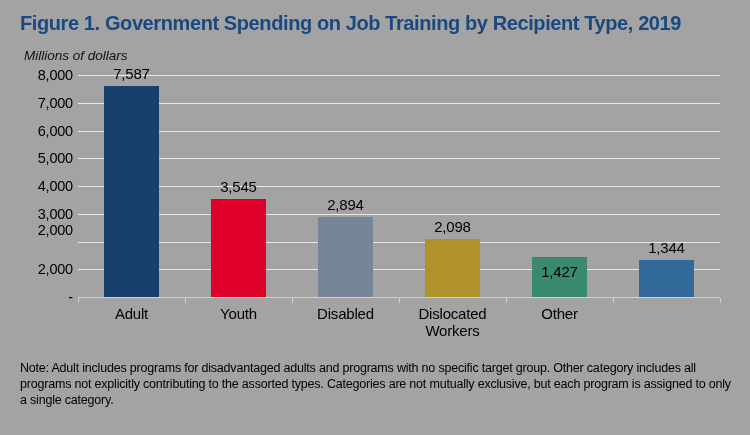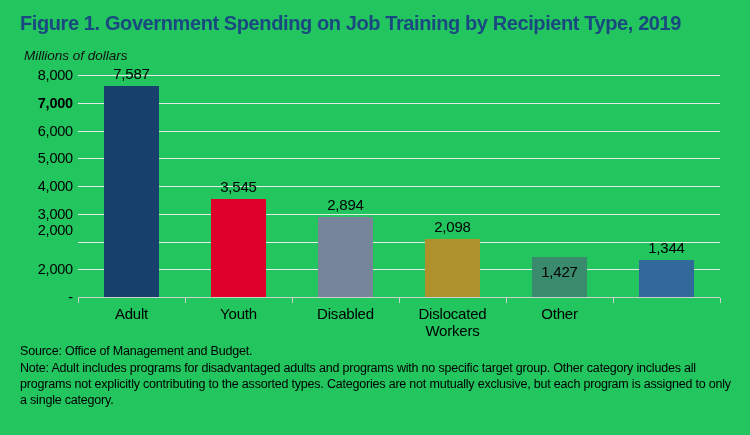--- a/index.html
+++ b/index.html
@@ -1,17 +1,17 @@
 <!DOCTYPE html>
 <html style="--title-blue: #1A4880; --grid: #E8E8E8; --axis: #CFCFCF;"><head>
 <meta charset="utf-8">
 <style>
   html,body { margin:0; padding:0; background:#ffffff; }
   .figure {
-    position:relative; width:750px; height:435px; background:#22c55e;
+    position:relative; width:750px; height:435px; background:#a3a3a3;
     font-family:"Liberation Sans", sans-serif; overflow:hidden; color:#000;
   }
   .title {
     position:absolute; left:20px; top:12px; width:720px;
     font-size:20px; font-weight:bold; letter-spacing:-0.4px;
     color:var(--title-blue,#1A4880);
   }
   .units {
     position:absolute; left:24px; top:48px;
     font-size:13.5px; font-style:italic; color:#111;
@@ -52,21 +52,21 @@
   <div class="units">Millions of dollars</div>
 
   <div class="ylabels">
       <div class="ylabel" style="top: 222px;">-</div>
       <div class="ylabel" style="top: 194.25px;">2,000</div>
       <div class="ylabel" style="top: 155px; text-align: center;">2,000</div>
       <div class="ylabel" style="top: 138.75px;">3,000</div>
       <div class="ylabel" style="top: 111px;">4,000</div>
       <div class="ylabel" style="top: 83.25px;">5,000</div>
       <div class="ylabel" style="top: 55.5px;">6,000</div>
-      <div class="ylabel" style="top: 27.75px; font-weight: bold;">7,000</div>
+      <div class="ylabel" style="top: 27.75px;">7,000</div>
       <div class="ylabel" style="top: 0px;">8,000</div>
     </div>
 
   <div class="plot">
     <div class="baseline"></div>
   <div class="gridline" style="top: 194.25px;"></div>
       <div class="gridline" style="top: 166.5px;"></div>
       <div class="gridline" style="top: 138.75px;"></div>
       <div class="gridline" style="top: 111px;"></div>
       <div class="gridline" style="top: 83.25px;"></div>
@@ -95,15 +95,14 @@
     </div>
 
   <div class="cats">
       <div class="cat">Adult</div>
       <div class="cat">Youth</div>
       <div class="cat">Disabled</div>
       <div class="cat">Dislocated Workers</div>
       <div class="cat">Other</div>
     </div>
 
-  <div class="source">Source: Office of Management and Budget.</div>
   <div class="note">Note: Adult includes programs for disadvantaged adults and programs with no specific target group. Other category includes all programs not explicitly contributing to the assorted types. Categories are not mutually exclusive, but each program is assigned to only a single category.</div>
 </div>
 
 </body></html>

